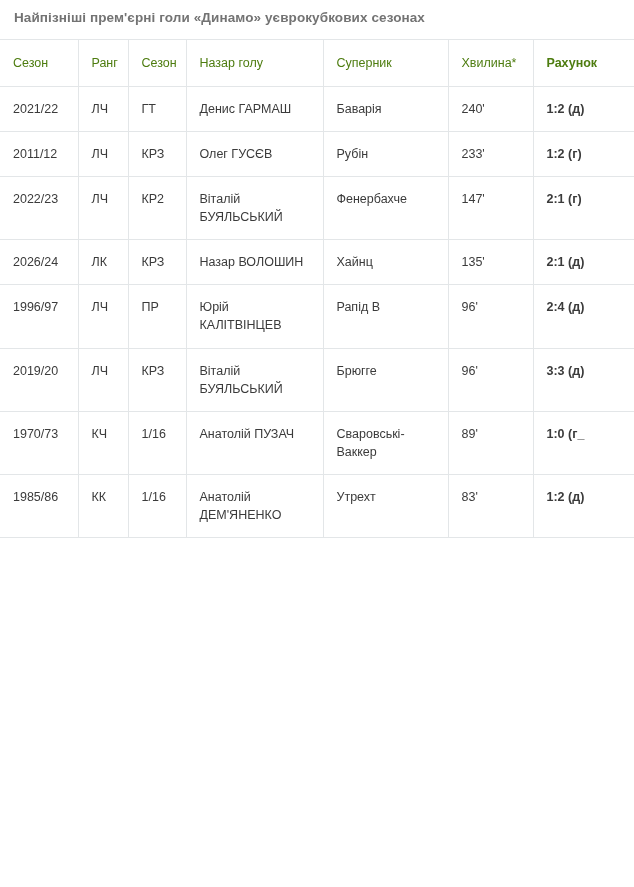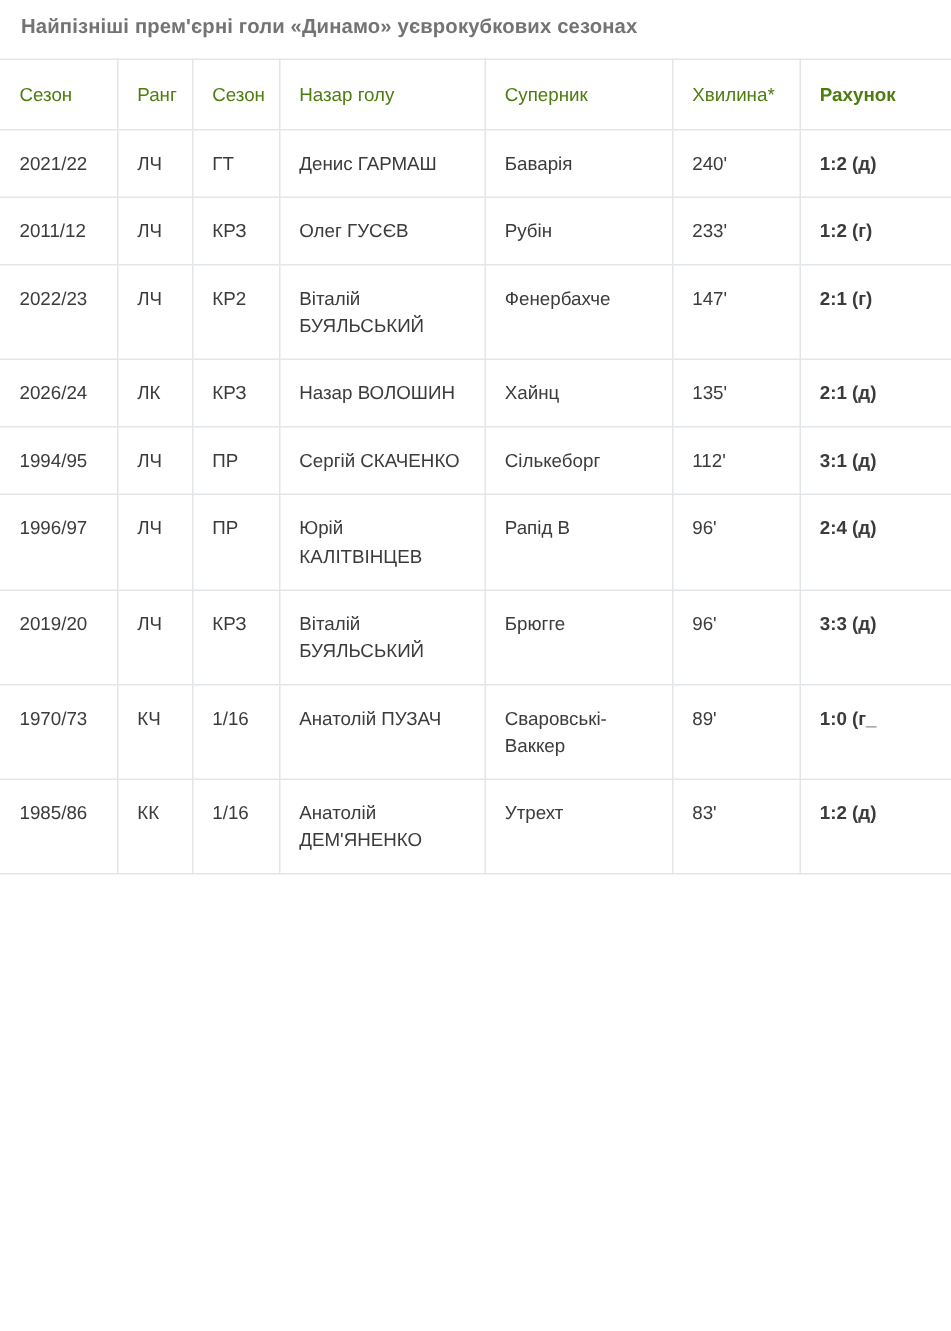--- a/index.html
+++ b/index.html
@@ -129,29 +129,20 @@
       <tr>
         <td>2026/24</td>
         <td>ЛК</td>
         <td>КРЗ</td>
         <td>Назар ВОЛОШИН</td>
         <td>Хайнц</td>
         <td>135'</td>
         <td>2:1 (д)</td>
       </tr>
       <tr>
-        <td>1994/95</td>
-        <td>ЛЧ</td>
-        <td>ПР</td>
-        <td>Сергій СКАЧЕНКО</td>
-        <td>Сількеборг</td>
-        <td>112'</td>
-        <td>3:1 (д)</td>
-      </tr>
-      <tr>
         <td>1996/97</td>
         <td>ЛЧ</td>
         <td>ПР</td>
         <td>Юрій КАЛІТВІНЦЕВ</td>
         <td>Рапід В</td>
         <td>96'</td>
         <td>2:4 (д)</td>
       </tr>
       <tr>
         <td>2019/20</td>

